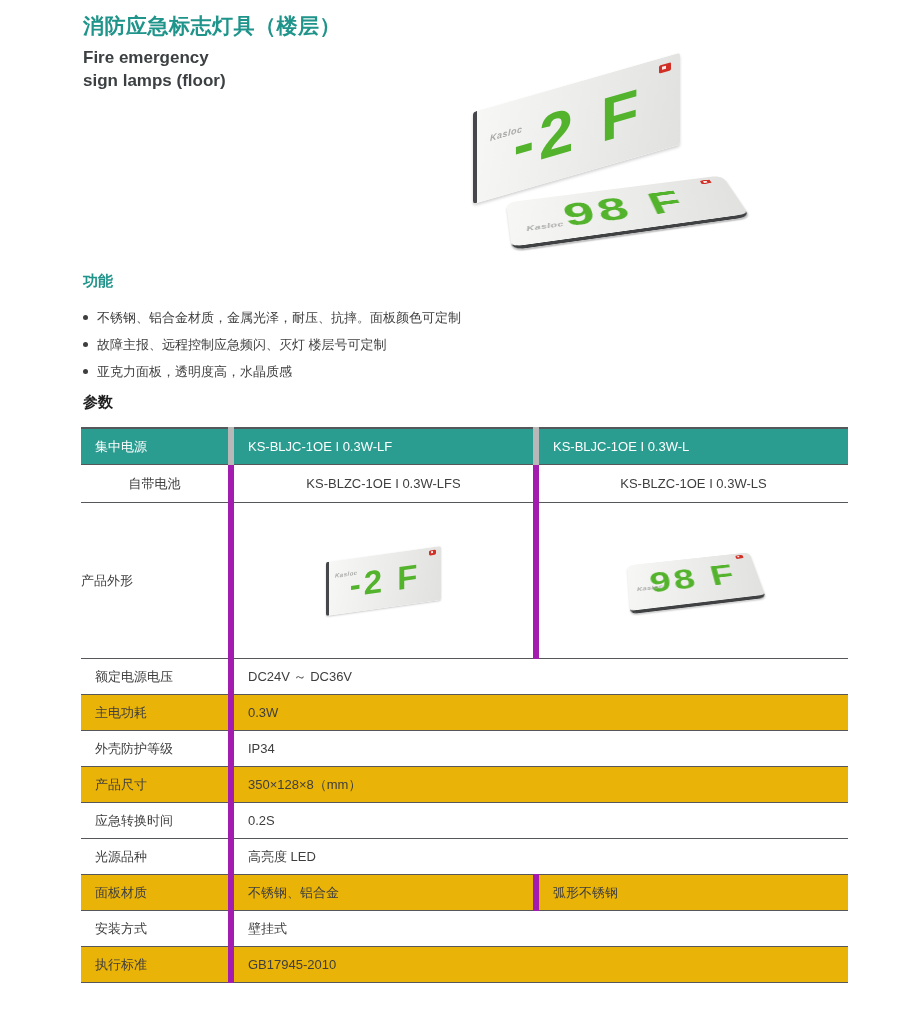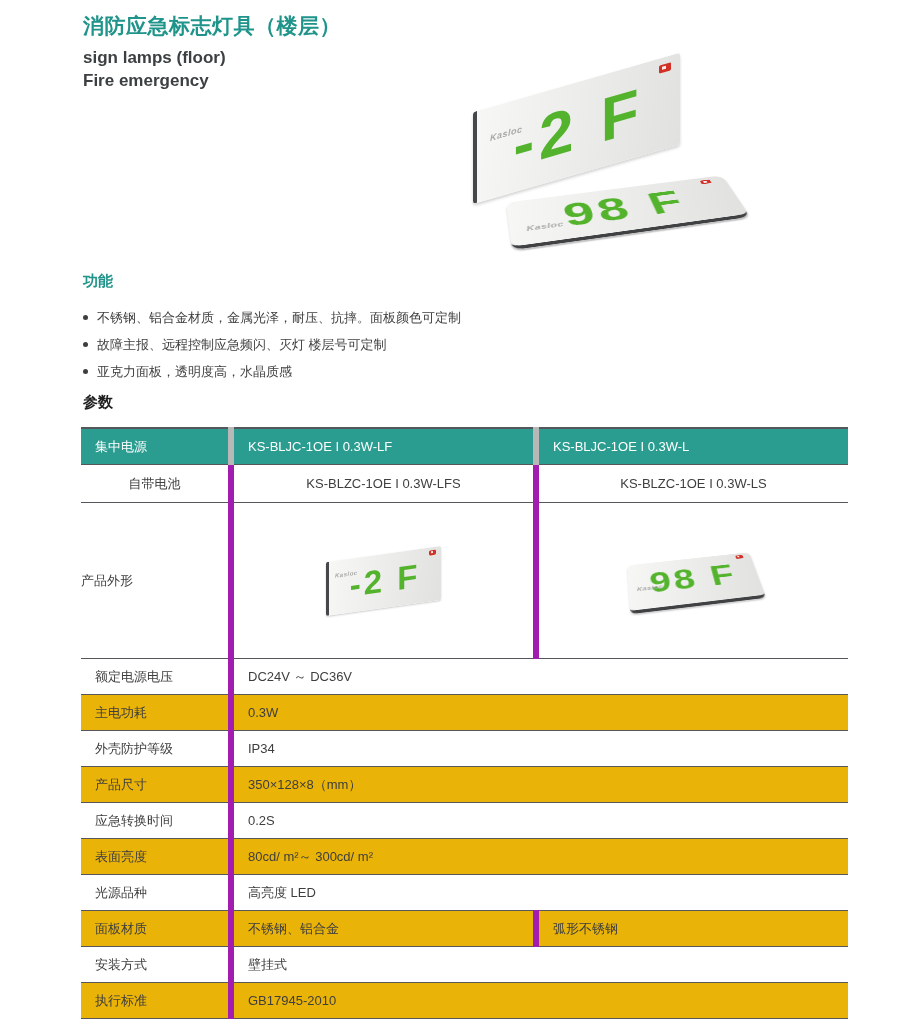--- a/index.html
+++ b/index.html
@@ -67,22 +67,22 @@
   .p-small-flat .red-logo::after{left:2px;top:1px;width:2px;height:2px;}
 </style>
 </head>
 <body>
 
 <div class="page">
 
   <div class="title-block">
     <div class="title-zh">消防应急标志灯具（楼层）</div>
     <div class="title-en">
+      <div>Fire emergency</div>
       <div>sign lamps (floor)</div>
-      <div>Fire emergency</div>
     </div>
   </div>
 
   <div class="hero">
     <div class="panel p-front">
       <div class="brand">Kasloc</div>
       <div class="red-logo"></div>
       <div class="panel-label">-2 F</div>
     </div>
     <div class="panel p-flat">
@@ -163,24 +163,20 @@
         <td colspan="2">IP34</td>
       </tr>
       <tr class="shaded">
         <td>产品尺寸</td>
         <td colspan="2">350×128×8（mm）</td>
       </tr>
       <tr>
         <td>应急转换时间</td>
         <td colspan="2">0.2S</td>
       </tr>
-      <tr class="shaded">
-        <td>表面亮度</td>
-        <td colspan="2">80cd/ m²～ 300cd/ m²</td>
-      </tr>
       <tr>
         <td>光源品种</td>
         <td colspan="2">高亮度 LED</td>
       </tr>
       <tr class="shaded">
         <td>面板材质</td>
         <td>不锈钢、铝合金</td>
         <td>弧形不锈钢</td>
       </tr>
       <tr>

